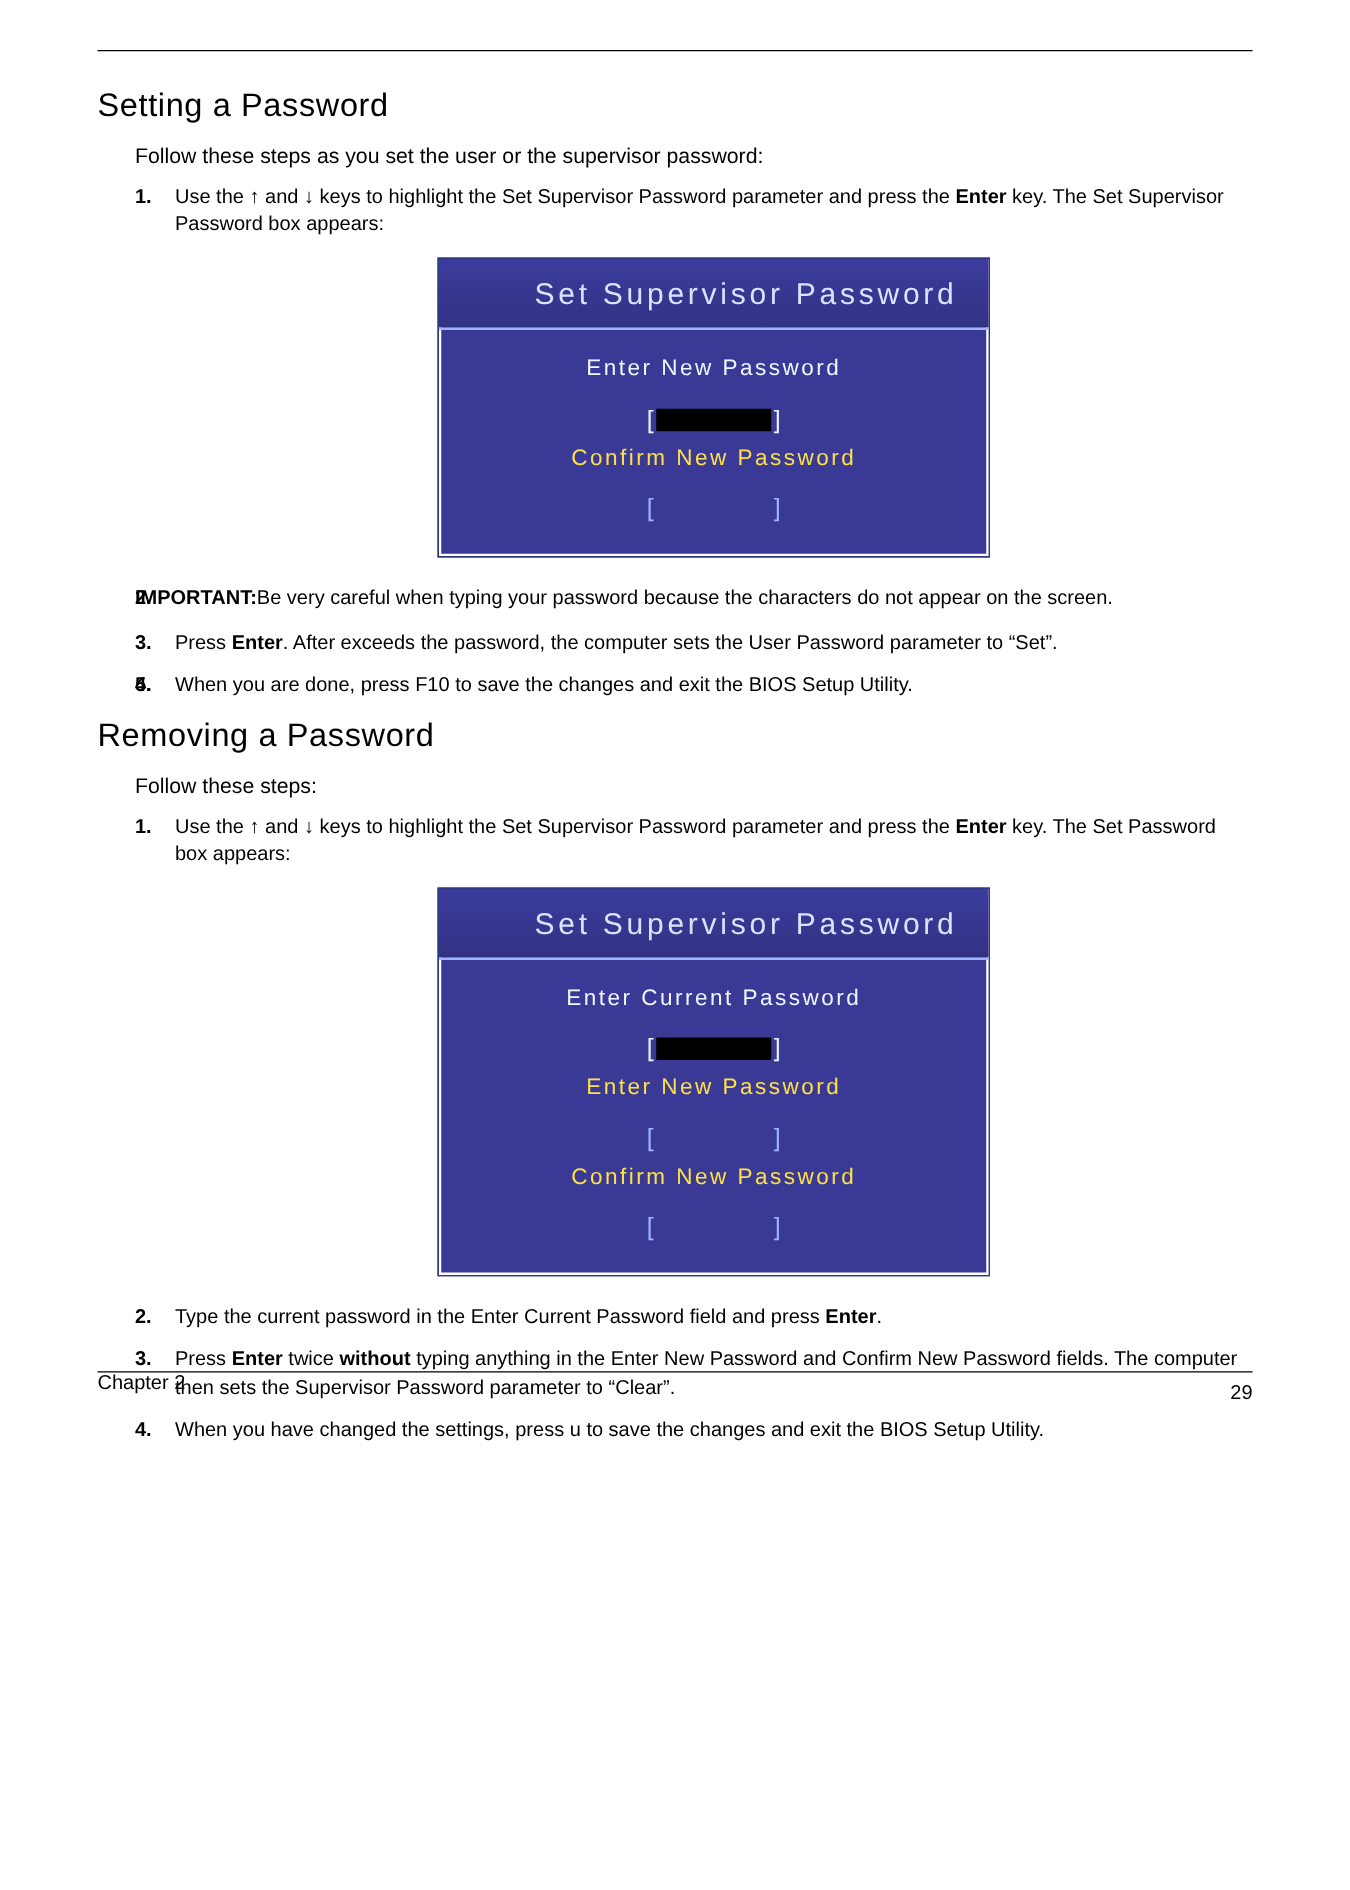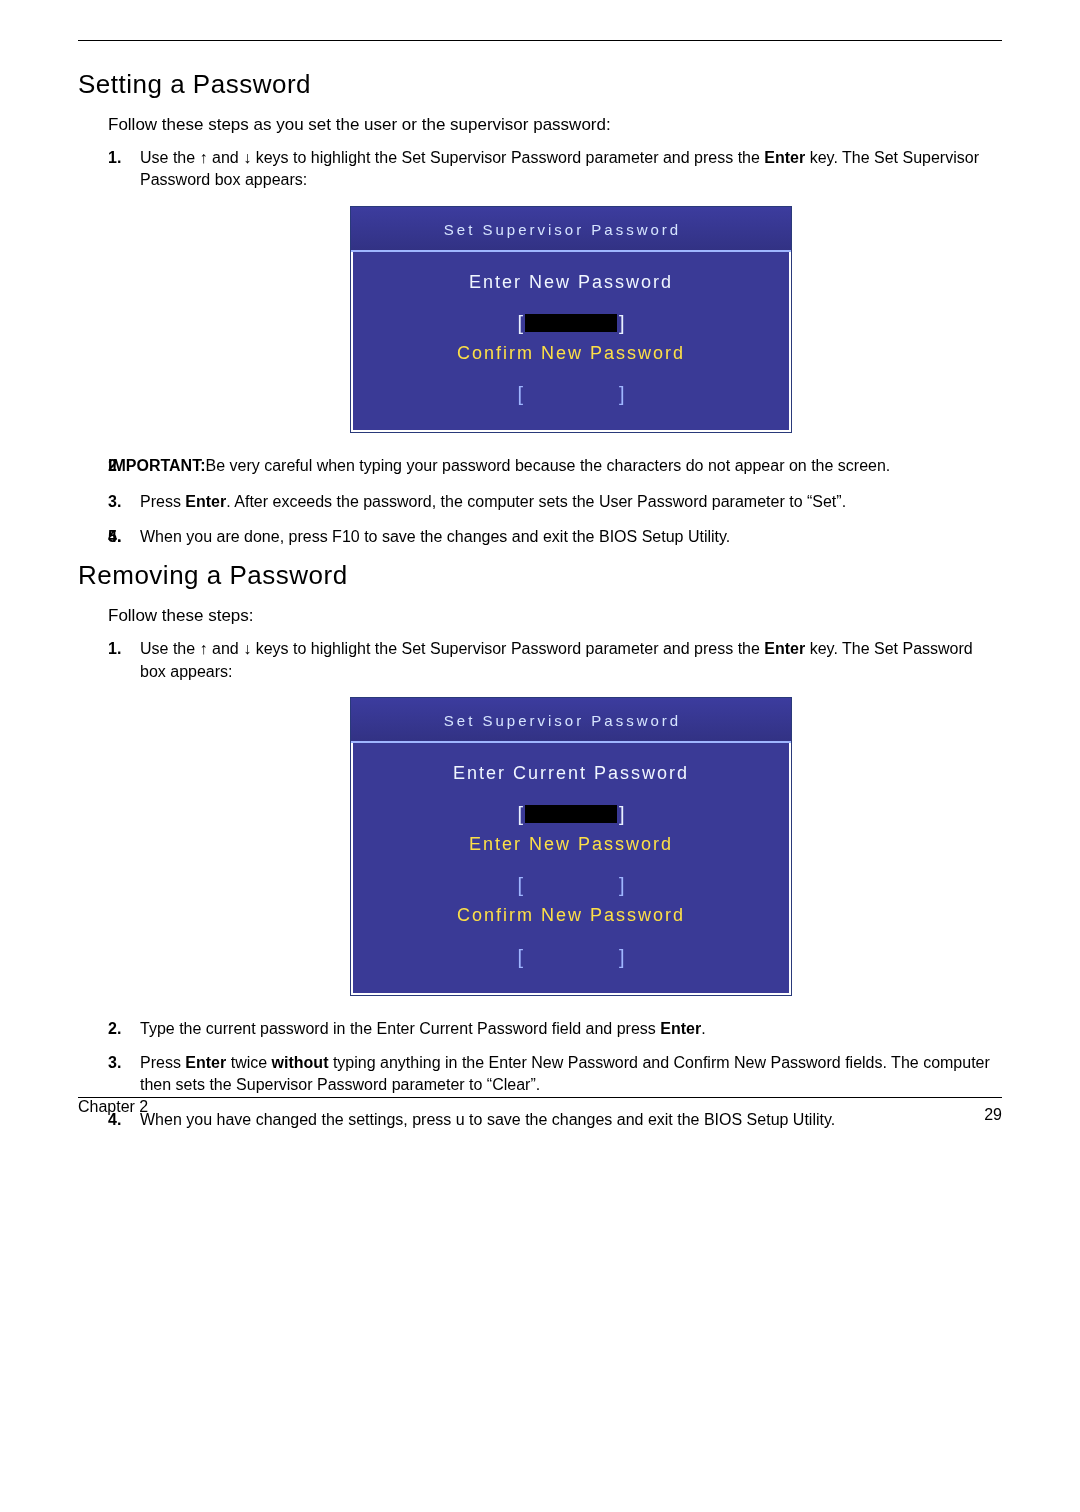--- a/index.html
+++ b/index.html
@@ -68,23 +68,23 @@
   
   .bios-box {
     width: 440px;
     margin: 14px auto 22px auto;
     border: 1px solid #2a3a7a;
     background: #3a3a96;
     box-shadow: 0 0 0 2px #fff inset;
     overflow: hidden;
   }
   .bios-box .bb-title {
-    text-align: center;
+    text-align: right;
     color: #d6e4ff;
-    font-size: 15px;
+    font-size: 24px;
     letter-spacing: 3px;
     padding: 12px 25px 10px 8px;
     border-bottom: 2px solid #9fb6ff;
     background: linear-gradient(#3c3c9e, #323284);
   }
   .bios-box .bb-body {
     padding: 14px 18px 20px 18px;
   }
   .bb-row {
     display: flex;

